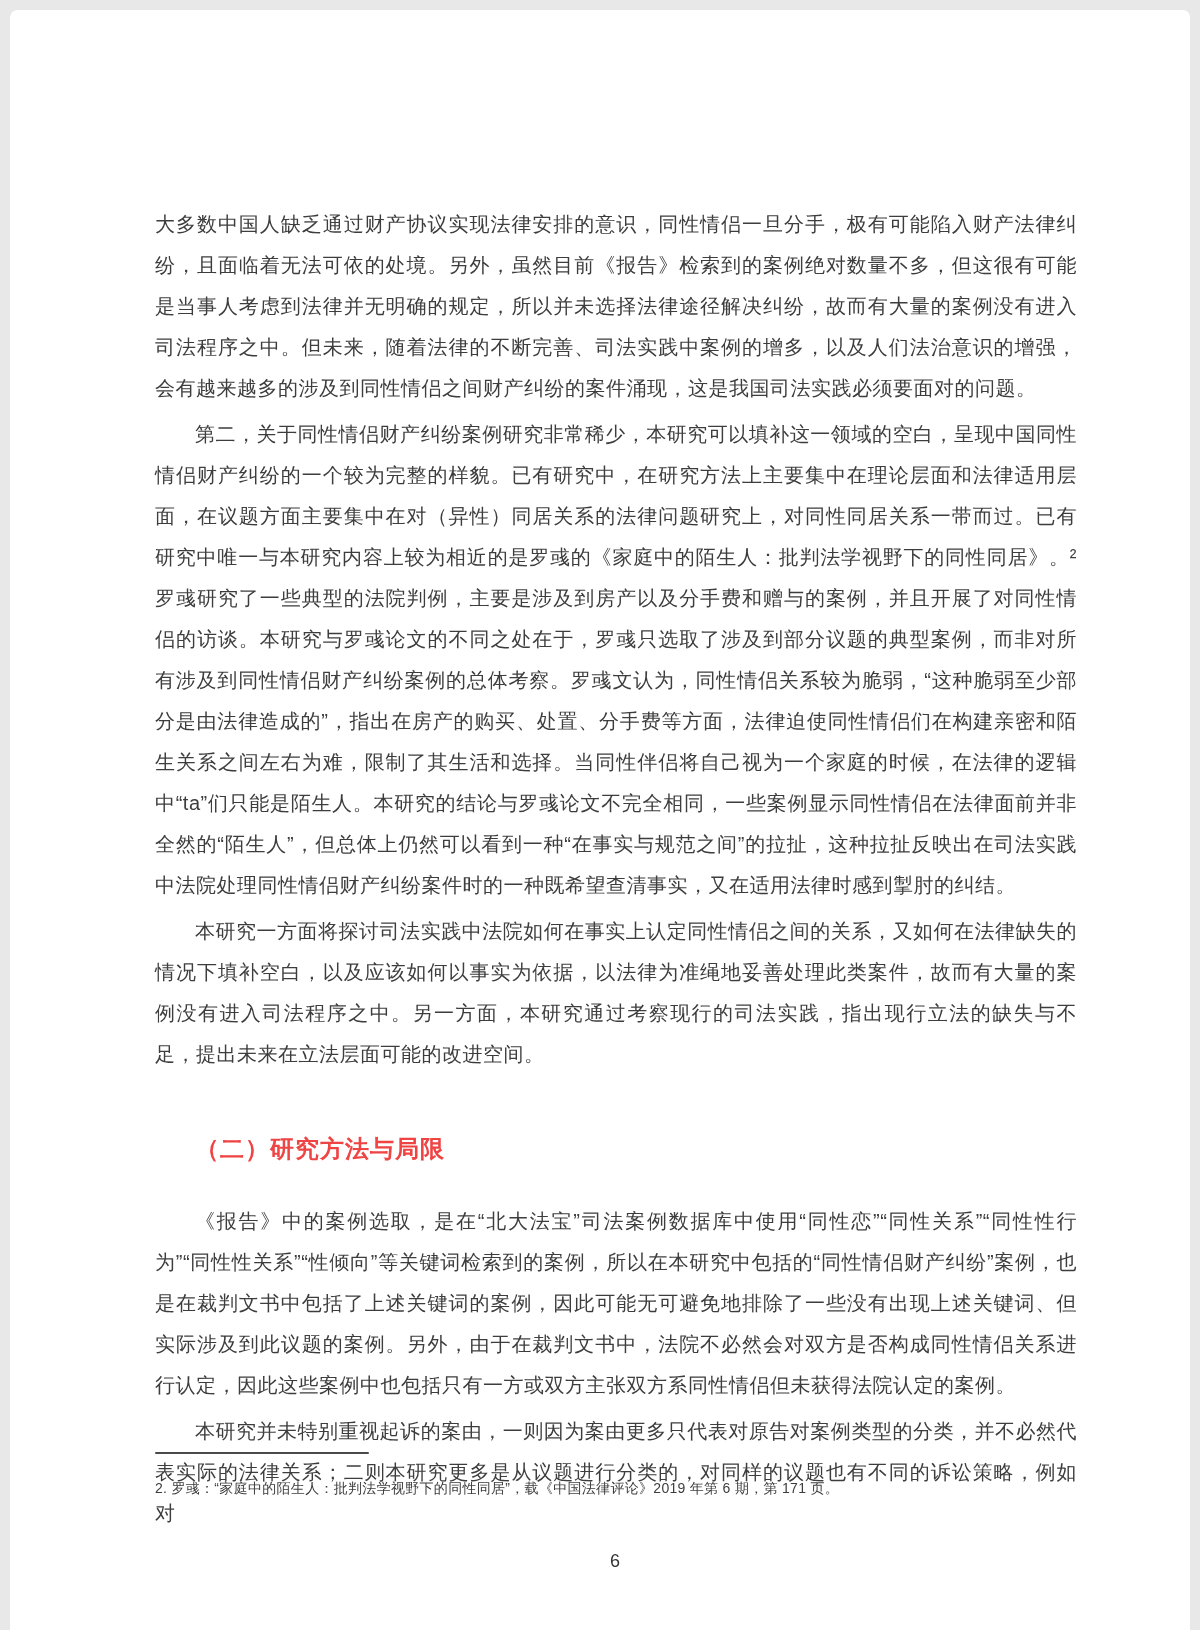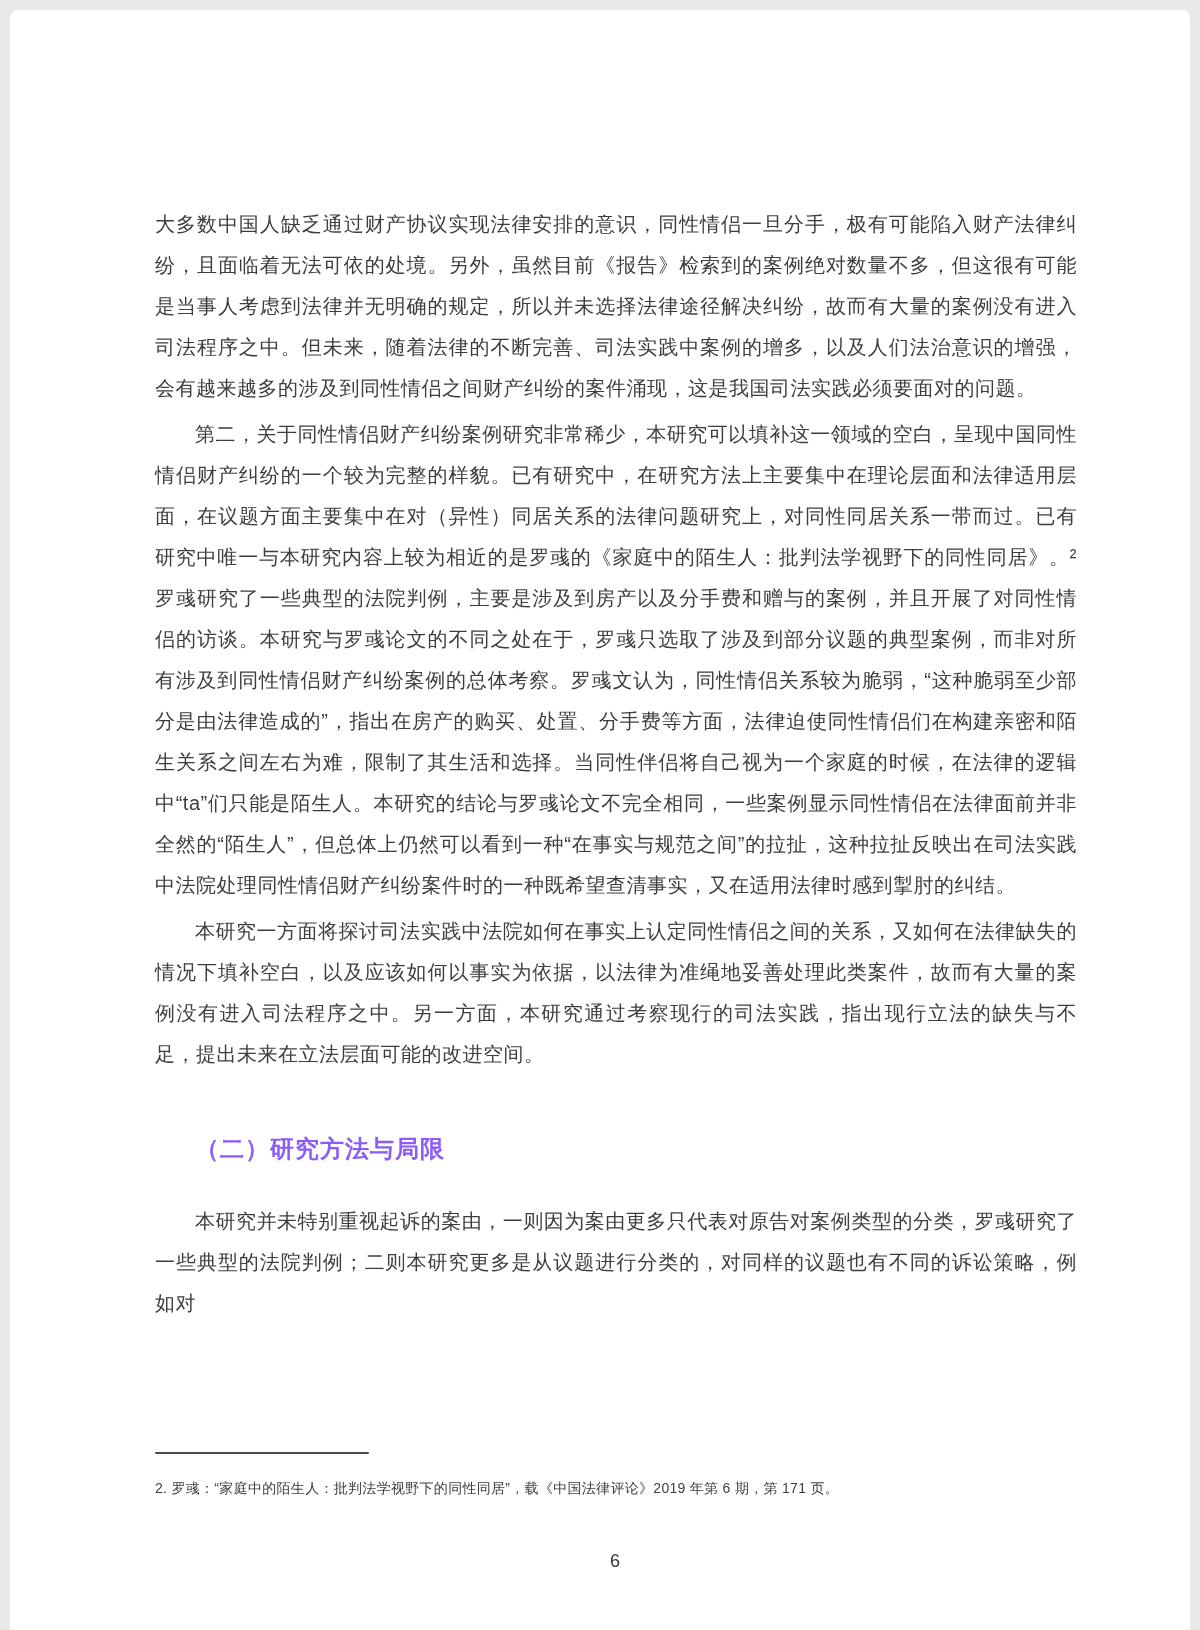--- a/index.html
+++ b/index.html
@@ -28,21 +28,21 @@
     text-indent: 2em;
     color: #3d3d3d;
     letter-spacing: 0.5px;
   }
   .content p.body-para.no-indent {
     text-indent: 0;
   }
   .content h2.section-heading {
     font-size: 24px;
     font-weight: bold;
-    color: #8b5cf6;
+    color: #ef4444;
     margin-top: 58px;
     margin-bottom: 36px;
     padding-left: 40px;
     letter-spacing: 1px;
   }
   .footnote-area {
     position: absolute;
     left: 135px;
     top: 1432px;
     width: 932px;
@@ -72,21 +72,22 @@
 </head>
 <body>
 
 <div class="page">
 
   <div class="content">
     <p class="body-para no-indent">大多数中国人缺乏通过财产协议实现法律安排的意识，同性情侣一旦分手，极有可能陷入财产法律纠纷，且面临着无法可依的处境。另外，虽然目前《报告》检索到的案例绝对数量不多，但这很有可能是当事人考虑到法律并无明确的规定，所以并未选择法律途径解决纠纷，故而有大量的案例没有进入司法程序之中。但未来，随着法律的不断完善、司法实践中案例的增多，以及人们法治意识的增强，会有越来越多的涉及到同性情侣之间财产纠纷的案件涌现，这是我国司法实践必须要面对的问题。</p>
     <p class="body-para">第二，关于同性情侣财产纠纷案例研究非常稀少，本研究可以填补这一领域的空白，呈现中国同性情侣财产纠纷的一个较为完整的样貌。已有研究中，在研究方法上主要集中在理论层面和法律适用层面，在议题方面主要集中在对（异性）同居关系的法律问题研究上，对同性同居关系一带而过。已有研究中唯一与本研究内容上较为相近的是罗彧的《家庭中的陌生人：批判法学视野下的同性同居》。² 罗彧研究了一些典型的法院判例，主要是涉及到房产以及分手费和赠与的案例，并且开展了对同性情侣的访谈。本研究与罗彧论文的不同之处在于，罗彧只选取了涉及到部分议题的典型案例，而非对所有涉及到同性情侣财产纠纷案例的总体考察。罗彧文认为，同性情侣关系较为脆弱，“这种脆弱至少部分是由法律造成的”，指出在房产的购买、处置、分手费等方面，法律迫使同性情侣们在构建亲密和陌生关系之间左右为难，限制了其生活和选择。当同性伴侣将自己视为一个家庭的时候，在法律的逻辑中“ta”们只能是陌生人。本研究的结论与罗彧论文不完全相同，一些案例显示同性情侣在法律面前并非全然的“陌生人”，但总体上仍然可以看到一种“在事实与规范之间”的拉扯，这种拉扯反映出在司法实践中法院处理同性情侣财产纠纷案件时的一种既希望查清事实，又在适用法律时感到掣肘的纠结。</p>
     <p class="body-para">本研究一方面将探讨司法实践中法院如何在事实上认定同性情侣之间的关系，又如何在法律缺失的情况下填补空白，以及应该如何以事实为依据，以法律为准绳地妥善处理此类案件，故而有大量的案例没有进入司法程序之中。另一方面，本研究通过考察现行的司法实践，指出现行立法的缺失与不足，提出未来在立法层面可能的改进空间。</p>
     <h2 class="section-heading">（二）研究方法与局限</h2>
-    <p class="body-para">本研究并未特别重视起诉的案由，一则因为案由更多只代表对原告对案例类型的分类，罗彧研究了一些典型的法院判例；二则本研究更多是从议题进行分类的，对同样的议题也有不同的诉讼策略，例如对</p>
+    <p class="body-para">《报告》中的案例选取，是在“北大法宝”司法案例数据库中使用“同性恋”“同性关系”“同性性行为”“同性性关系”“性倾向”等关键词检索到的案例，所以在本研究中包括的“同性情侣财产纠纷”案例，也是在裁判文书中包括了上述关键词的案例，因此可能无可避免地排除了一些没有出现上述关键词、但实际涉及到此议题的案例。另外，由于在裁判文书中，法院不必然会对双方是否构成同性情侣关系进行认定，因此这些案例中也包括只有一方或双方主张双方系同性情侣但未获得法院认定的案例。</p>
+    <p class="body-para">本研究并未特别重视起诉的案由，一则因为案由更多只代表对原告对案例类型的分类，并不必然代表实际的法律关系；二则本研究更多是从议题进行分类的，对同样的议题也有不同的诉讼策略，例如对</p>
   </div>
 
   <div class="footnote-area">
     <div class="footnote-rule"></div>
     <p class="footnote-text">2. 罗彧：“家庭中的陌生人：批判法学视野下的同性同居”，载《中国法律评论》2019 年第 6 期，第 171 页。</p>
   </div>
 
   <div class="page-number">6</div>
 
 </div>

